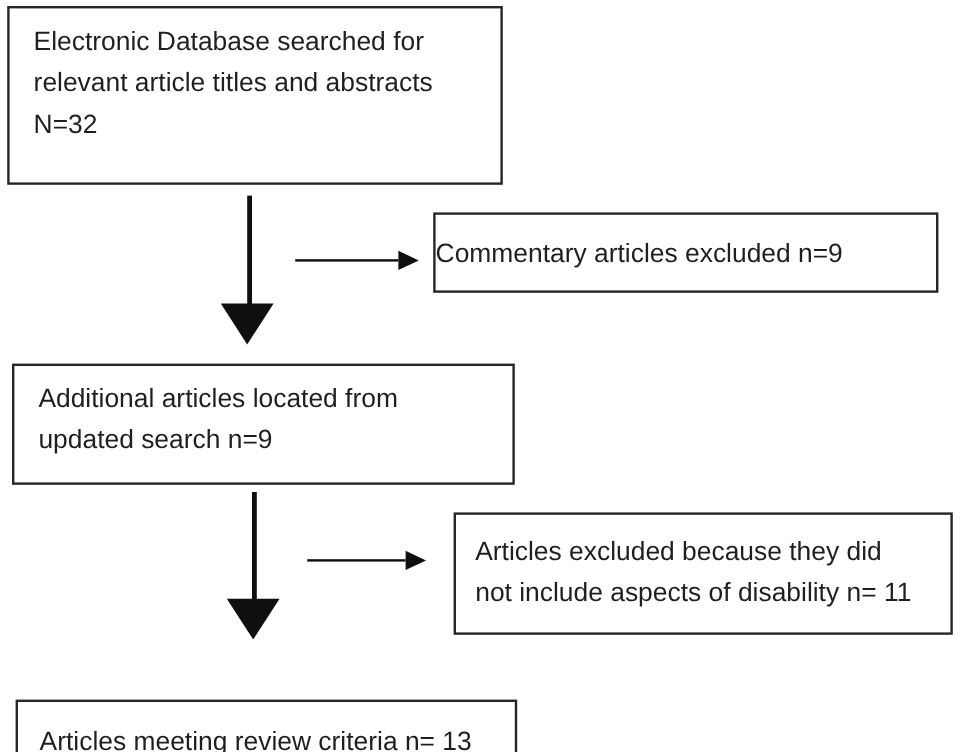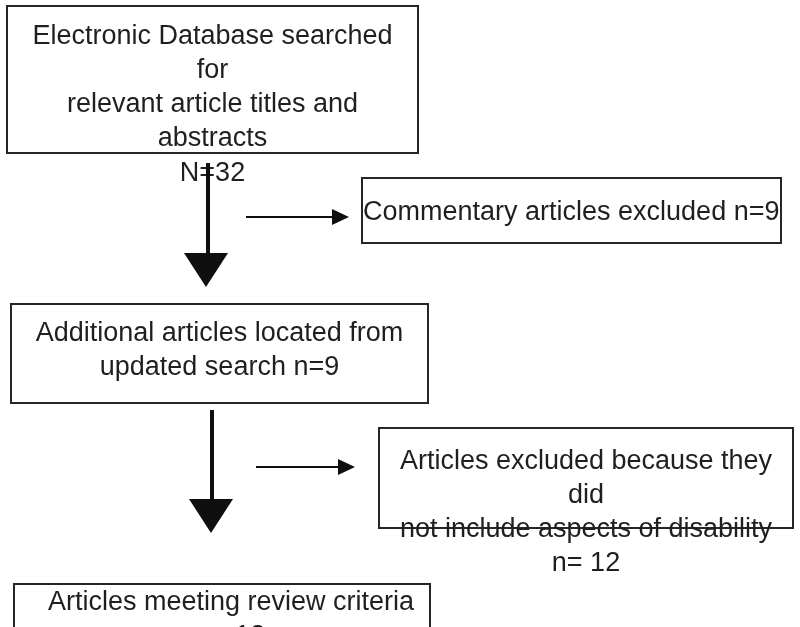--- a/index.html
+++ b/index.html
@@ -15,23 +15,22 @@
     background:var(--bg);
     font-family:"Liberation Sans", sans-serif;
     color:var(--text);
     overflow:hidden;
   }
   .box{
     position:absolute;
     border:2px solid var(--border);
     background:var(--bg);
     box-sizing:border-box;
-    font-size:27px;
+    font-size:22px;
     line-height:34px;
-    text-align:center;
   }
   .box p{margin:0;white-space:pre-line;}
   .pad-top{padding:11px 20px 0 20px;}
   .vcenter{display:flex;align-items:center;}
   #box-source{left:6px;top:5px;width:413px;height:149px;}
   #box-source .count{margin-top:1px;}
   #box-excluded-commentary{left:361px;top:177px;width:421px;height:67px;}
   #box-additional{left:10px;top:303px;width:419px;height:101px;padding:10px 20px 0 20px;}
   #box-excluded-disability{left:378px;top:427px;width:416px;height:102px;padding:14px 16px 0 16px;}
   #box-final{left:13px;top:583px;width:418px;height:69px;padding-left:18px;}
@@ -86,20 +85,20 @@
   </div>
 
   <div class="vline" id="varrow2-line"></div>
   <div class="vhead" id="varrow2-head"></div>
 
   <div class="hline" id="harrow2-line"></div>
   <div class="hhead" id="harrow2-head"></div>
 
   <div class="box" id="box-excluded-disability">
     <p>Articles excluded because they did
-not include aspects of disability n= 12</p>
+not include aspects of disability n= 11</p>
   </div>
 
   <div class="box vcenter" id="box-final">
     <p>Articles meeting review criteria n= 13</p>
   </div>
 
 </div>
 
 </body></html>

